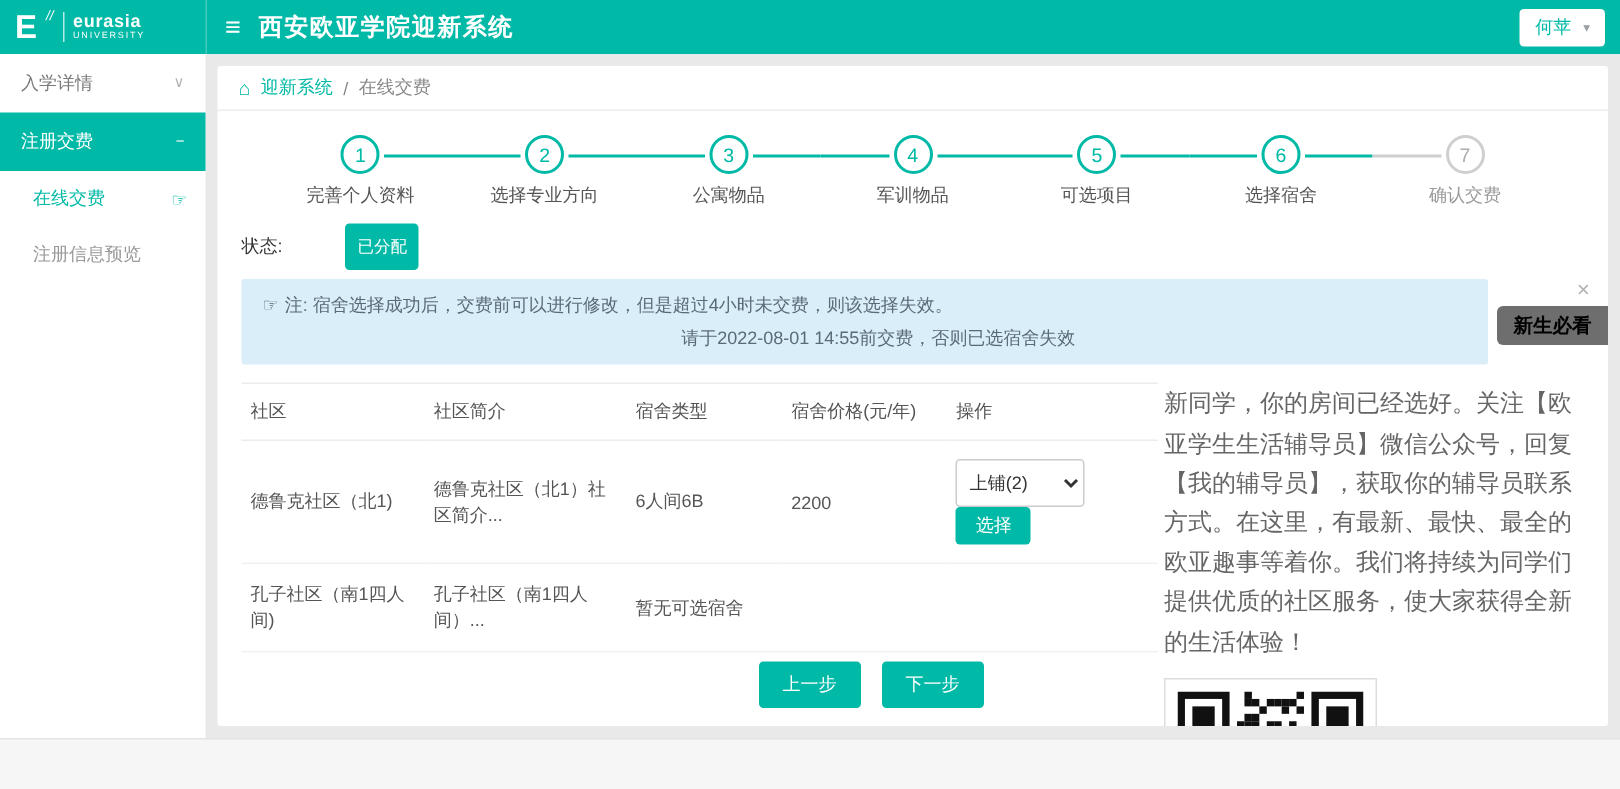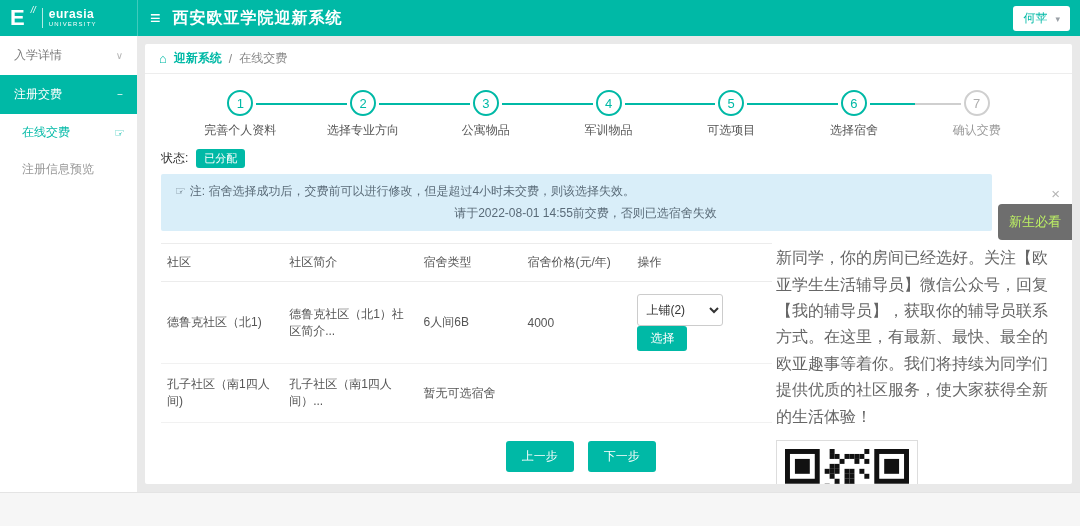--- a/index.html
+++ b/index.html
@@ -39,49 +39,49 @@
   .side-sub.current{ color:var(--teal); }
   .side-sub .hand{ font-size:12px; }
 
   
   .main-area{ position:absolute; top:36px; left:137px; right:0; bottom:34px; padding:8px; }
   .content-card{ background:#fff; height:100%; position:relative; overflow:hidden; border-radius:2px;}
 
   .breadcrumb{ height:30px; display:flex; align-items:center; gap:7px;
     padding:0 14px; border-bottom:1px solid #ededed; font-size:12px; color:#888;}
   .home-icon{ color:var(--teal); font-size:13px; }
-  .crumb-link{ color:var(--teal); cursor:pointer;font-weight:bold; }
+  .crumb-link{ color:var(--teal); cursor:pointer; }
 
   
   .stepper{ display:flex; padding:16px 34px 6px; }
   .step{ flex:1; position:relative; text-align:center; }
   .step .circle{ width:26px; height:26px; border-radius:50%; border:2px solid var(--teal);
     color:var(--teal); background:#fff; display:inline-flex; align-items:center; justify-content:center;
     font-size:13px; position:relative; z-index:1;}
   .step::before,.step::after{ content:""; position:absolute; top:13px; height:2px; background:var(--teal); width:calc(50% - 16px);}
   .step::before{ left:0; } .step::after{ right:0; }
   .step:first-child::before{ display:none; } .step:last-child::after{ display:none; }
   .step.pending .circle{ border-color:#cfcfcf; color:#adadad; }
   .step.pending::before{ background:#cfcfcf; }
   .slabel{ margin-top:6px; font-size:12px; color:#555; }
   .step.pending .slabel{ color:#9a9a9a; }
 
   
-  .status-row{ padding:4px 16px 2px; display:flex; align-items:center; gap:8px; font-size:12px; color:#333;}
-  .status-badge{ background:var(--teal); color:#fff; padding:2px 8px; border-radius:3px; font-size:11px;}
+  .status-row{ padding:4px 16px 2px; display:flex; align-items:center; gap:16px; font-size:12px; color:#333;}
+  .status-badge{ background:var(--teal); color:#fff; padding:8px 8px; border-radius:3px; font-size:11px;margin-left:26px;}
   .dorm-row{ padding:4px 16px 6px; color:var(--teal); font-size:12px;}
   .dorm-row span{ margin-right:16px; }
 
   
   .alert-box{ margin:4px 80px 8px 16px; background:#d9eef9; border-radius:2px;
     padding:7px 14px; font-size:12px; color:#5a6b78; line-height:1.8; position:relative;}
   .alert-hand{ margin-right:4px; color:#5a6b78;}
   .close-x{ position:absolute; right:12px; top:142px; color:#b5b5b5; font-size:15px; cursor:pointer; line-height:1;}
-  .notice-badge{ position:absolute; right:0; top:160px; background:#6e6e6e; color:#bef264;
-    font-size:13px; padding:9px 11px; border-radius:4px 0 0 4px; cursor:pointer; z-index:4;}
+  .notice-badge{ position:absolute; right:0; top:160px; background:#6e6e6e; color:#000000;
+    font-size:13px; padding:4px 11px; border-radius:4px 0 0 4px; cursor:pointer; z-index:4;font-weight:bold;}
 
   
   .main-row{ display:flex; padding:4px 16px 0; gap:4px; }
   .table-wrap{ flex:1; }
   table.dorm-table{ width:100%; border-collapse:collapse; font-size:12px; }
   .dorm-table th{ text-align:left; font-weight:normal; color:#555; padding:10px 6px;
     border-top:1px solid #ececec; border-bottom:1px solid #ececec;}
   .dorm-table td{ padding:12px 6px; color:#555; border-bottom:1px solid #f1f1f1; vertical-align:middle;}
   .bed-select{ border:1px solid #ccc; border-radius:3px; padding:7px 4px; font-size:12px; color:#333;
     margin-right:8px; background:#fff; min-width:86px;}
@@ -207,21 +207,21 @@
               <th style="width:17%">宿舍类型</th>
               <th style="width:18%">宿舍价格(元/年)</th>
               <th style="width:23%">操作</th>
             </tr>
           </thead>
           <tbody>
             <tr>
               <td>德鲁克社区（北1)</td>
               <td>德鲁克社区（北1）社区简介...</td>
               <td>6人间6B</td>
-              <td>4000</td>
+              <td>2200</td>
               <td>
                 <select class="bed-select">
                   <option>上铺(2)</option>
                 </select>
                 <button class="btn small">选择</button>
               </td>
             </tr>
             <tr>
               <td>孔子社区（南1四人间)</td>
               <td>孔子社区（南1四人间）...</td>

